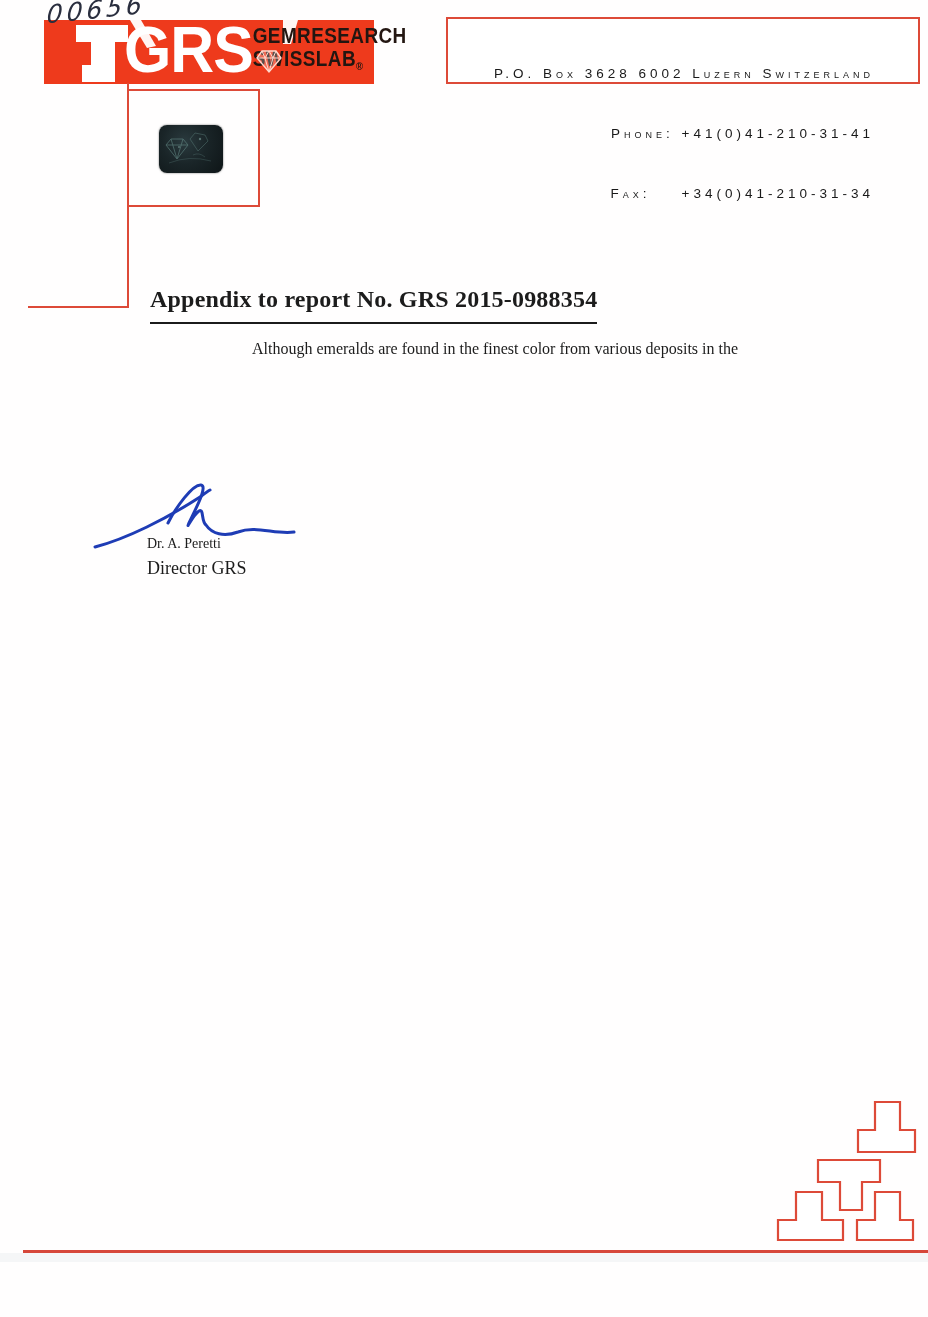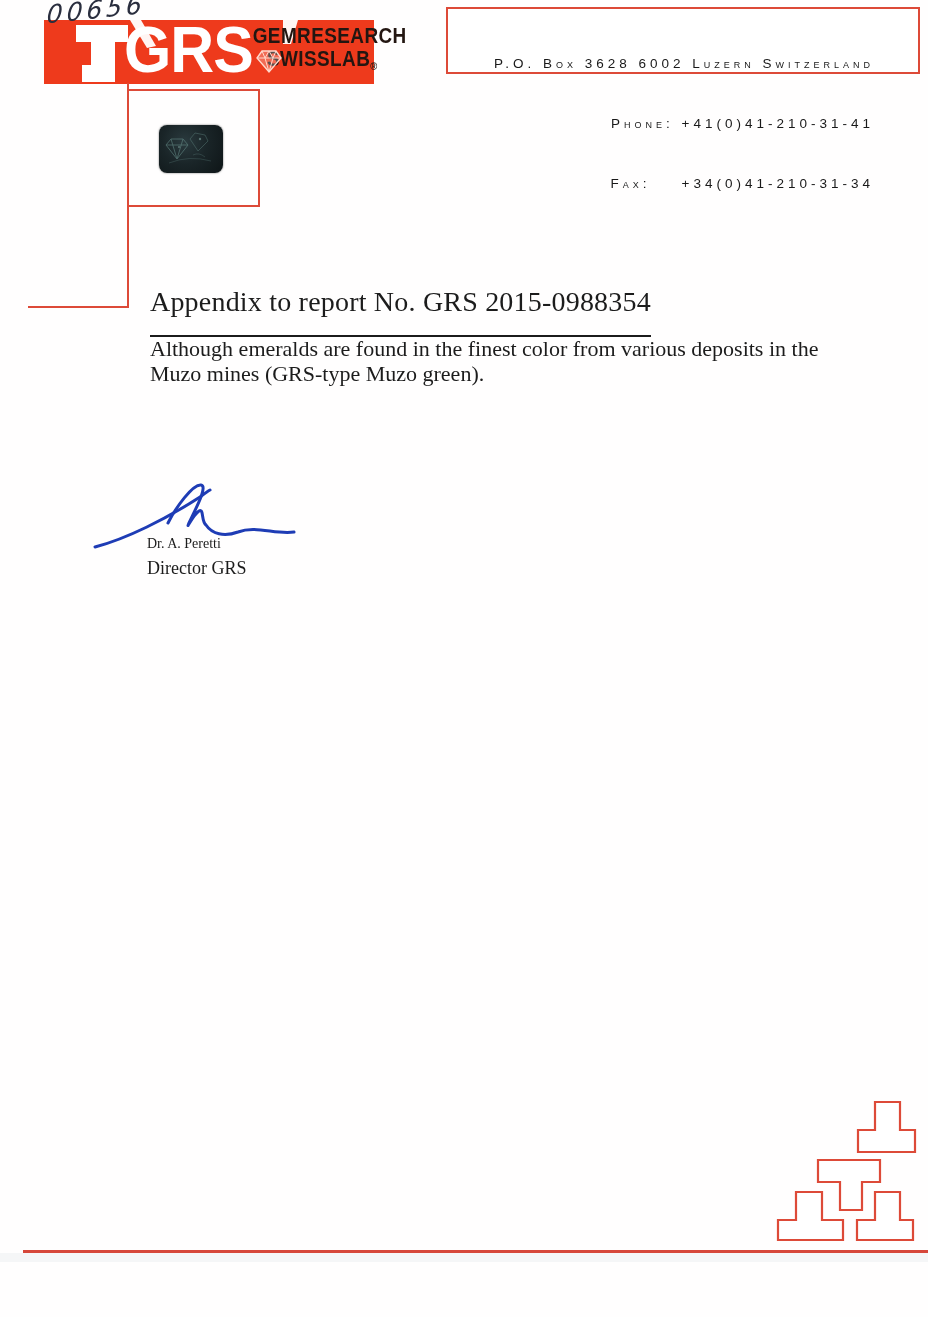--- a/index.html
+++ b/index.html
@@ -17,31 +17,31 @@
   
   .banner{position:absolute;left:44px;top:20px;width:330px;height:64px;background:var(--banner-red);}
   .logo-f{position:absolute;left:0;top:0;width:120px;height:64px;}
   .logo-f .bar{position:absolute;background:#fff;}
   .grs-text{
     position:absolute;left:80px;top:-4px;color:#fff;font-family:"Liberation Sans",sans-serif;
     font-weight:bold;font-size:64px;line-height:68px;letter-spacing:-1px;
     transform:scaleX(.95);transform-origin:left top;
   }
   .gem-block{
-    position:absolute;left:186px;top:4px;width:162px;text-align:center;
+    position:absolute;left:186px;top:4px;width:162px;text-align:left;
     font-family:"Liberation Sans",sans-serif;font-weight:bold;color:#231611;
   }
   .gem-line1{font-size:22px;line-height:23px;transform:scaleX(.86);transform-origin:right top;letter-spacing:.5px;}
   .gem-line2{font-size:22px;line-height:23px;transform:scaleX(.86);transform-origin:right top;letter-spacing:.5px;}
   .reg-mark{font-size:11px;vertical-align:-4px;}
   .diamond-svg{position:absolute;left:212px;top:29px;}
   .banner-notches{position:absolute;left:0;top:0;}
   
   .address-box{
-    position:absolute;left:446px;top:7px;width:474px;height:67px;background:#fff;
+    position:absolute;left:446px;top:17px;width:474px;height:67px;background:#fff;
     border:2px solid var(--line-red);
     font-family:"Liberation Sans",sans-serif;font-size:13.5px;color:#191919;
     text-align:right;padding:5px 44px 0 16px;line-height:20px;
     font-variant:small-caps;letter-spacing:4px;white-space:pre;
   }
   
   .handwritten{
     position:absolute;left:48px;top:0px;font-family:"DejaVu Sans",sans-serif;
     font-style:italic;font-size:25px;color:#2a2e3e;letter-spacing:4px;
     transform:rotate(-6deg) skewX(-10deg);transform-origin:left top;
@@ -51,24 +51,24 @@
   .holo-frame{position:absolute;left:127px;top:89px;width:133px;height:118px;border:2px solid var(--line-red);background:transparent;}
   
   .hologram{
     position:absolute;left:159px;top:125px;width:64px;height:48px;border-radius:8px;
     background:radial-gradient(circle at 40% 35%, #2a3a3e 0%, #1a2528 45%, #0e1517 100%);
     box-shadow:0 0 2px rgba(0,0,0,.6);
   }
   .hologram svg{position:absolute;left:0;top:0;}
   
   .doc-title{
-    position:absolute;left:150px;top:286px;font-weight:normal;font-size:28px;
-    border-bottom:2px solid #1b1b1b;padding-bottom:17px;letter-spacing:.2px;
+    position:absolute;left:150px;top:286px;font-weight:bold;font-size:24px;
+    border-bottom:2px solid #1b1b1b;padding-bottom:9px;letter-spacing:.2px;
   }
-  .body-text{position:absolute;left:150px;top:337px;width:690px;font-size:22px;line-height:24.6px;}
+  .body-text{position:absolute;left:150px;top:337px;width:690px;font-size:16px;line-height:24.6px;text-align:center;}
   .sig-svg{position:absolute;left:86px;top:477px;}
   .sig-name{position:absolute;left:147px;top:531px;font-size:14px;line-height:25px;}
   .sig-role{position:absolute;left:147px;top:556px;font-size:18px;line-height:25px;}
   
   .steps-svg{position:absolute;left:760px;top:1085px;}
   .bottom-line{position:absolute;left:23px;top:1250px;width:905px;height:3px;background:#d6473a;}
   .bottom-shadow{position:absolute;left:0;top:1253px;width:928px;height:9px;background:#e9edef;opacity:.45;}
 </style>
 </head>
 <body>
@@ -128,21 +128,20 @@
         <circle cx="41" cy="14" r="1.2"></circle>
         <circle cx="20" cy="22" r="1"></circle>
       </g>
     </svg>
   </div>
 
   <div class="doc-title">Appendix to report No. GRS 2015-0988354</div>
 
   <div class="body-text">
     <div>Although emeralds are found in the finest color from various deposits in the</div>
-    <div>Muzo mines (GRS-type Muzo green).</div>
   </div>
 
   <svg class="sig-svg" width="215" height="78" viewBox="0 0 215 78">
     <g stroke="var(--signature-blue)" stroke-width="3" fill="none" stroke-linecap="round">
       <path d="M 9,70 C 40,62 80,42 114,20 C 118,17 122,14 124,13"></path>
       <path d="M 82,46 C 90,30 107,7 115,8 C 122,9 110,31 103,46 C 99,55 107,38 113,34 C 118,31 115,44 120,48 C 126,57 138,60 152,55 C 170,48 190,58 208,55"></path>
     </g>
   </svg>
   <div class="sig-name">Dr. A. Peretti</div>
   <div class="sig-role">Director GRS</div>

